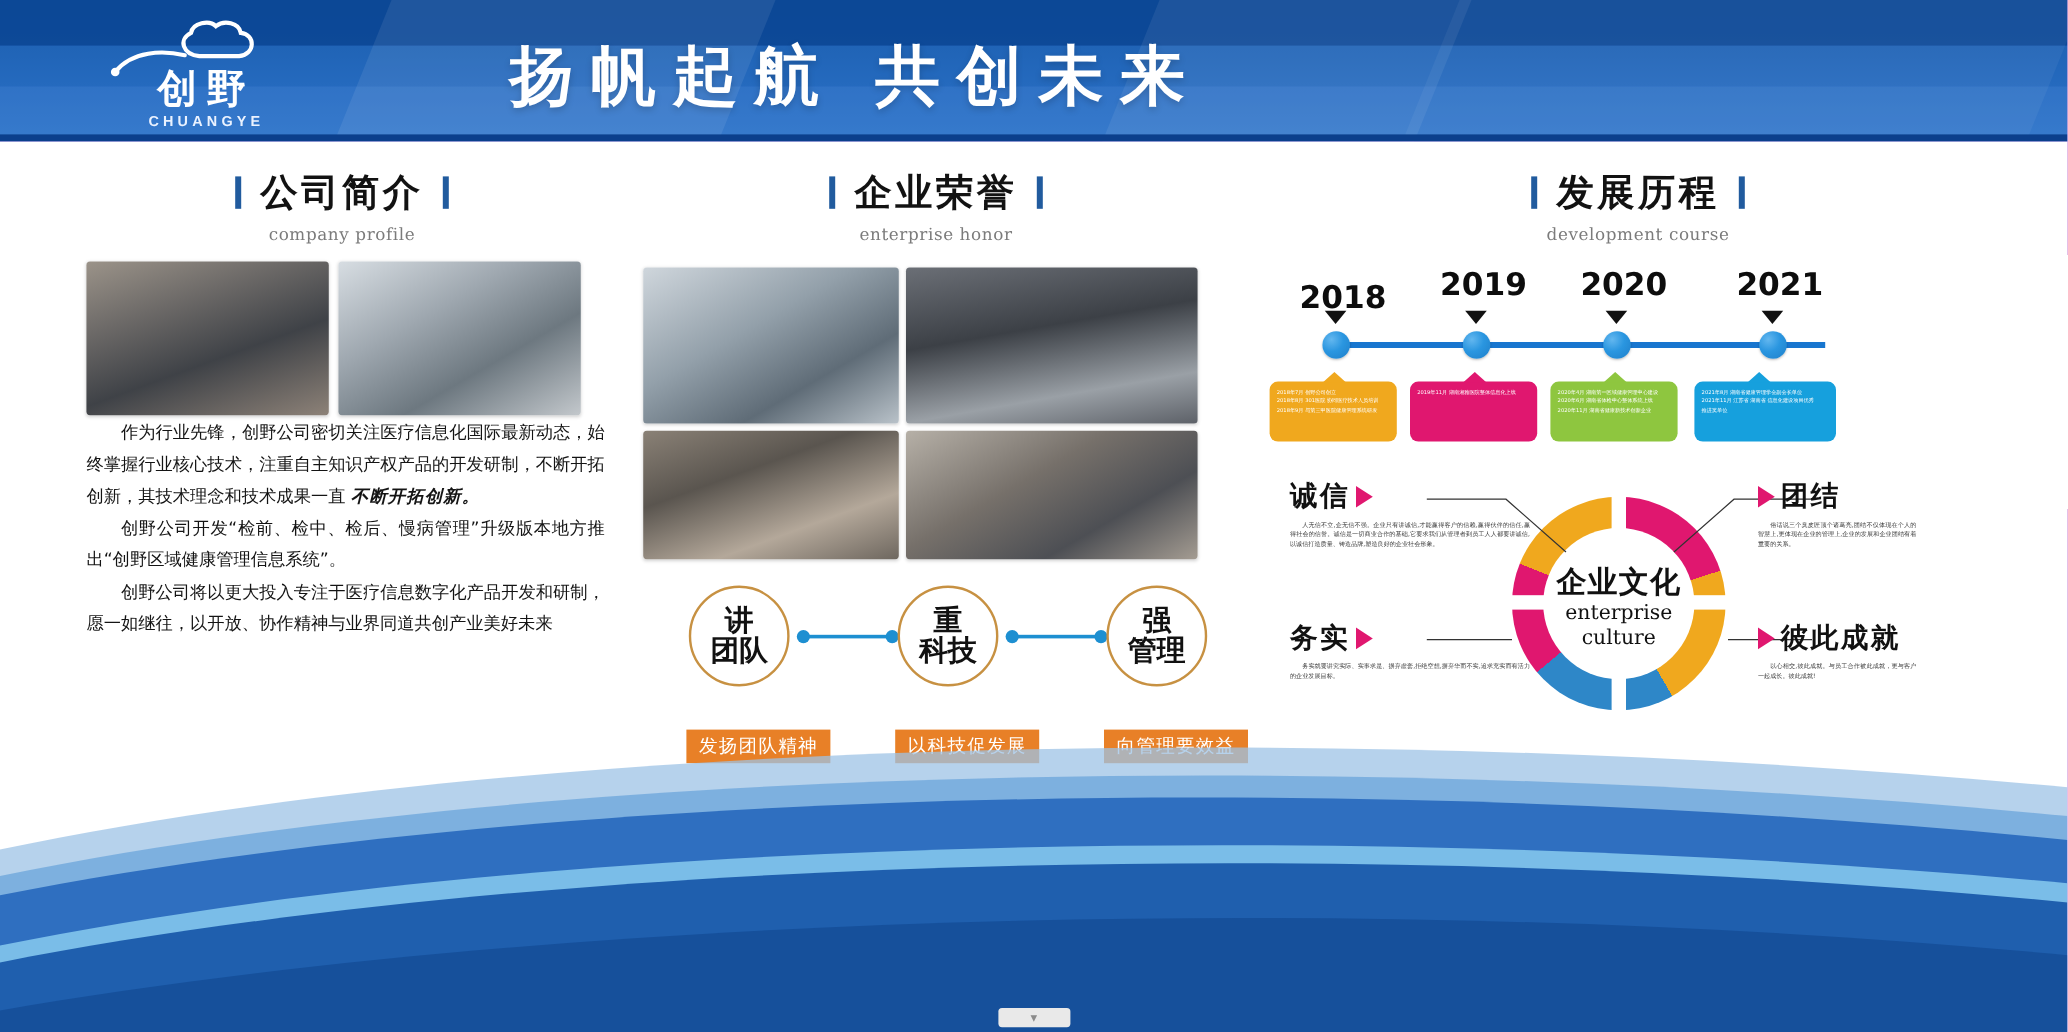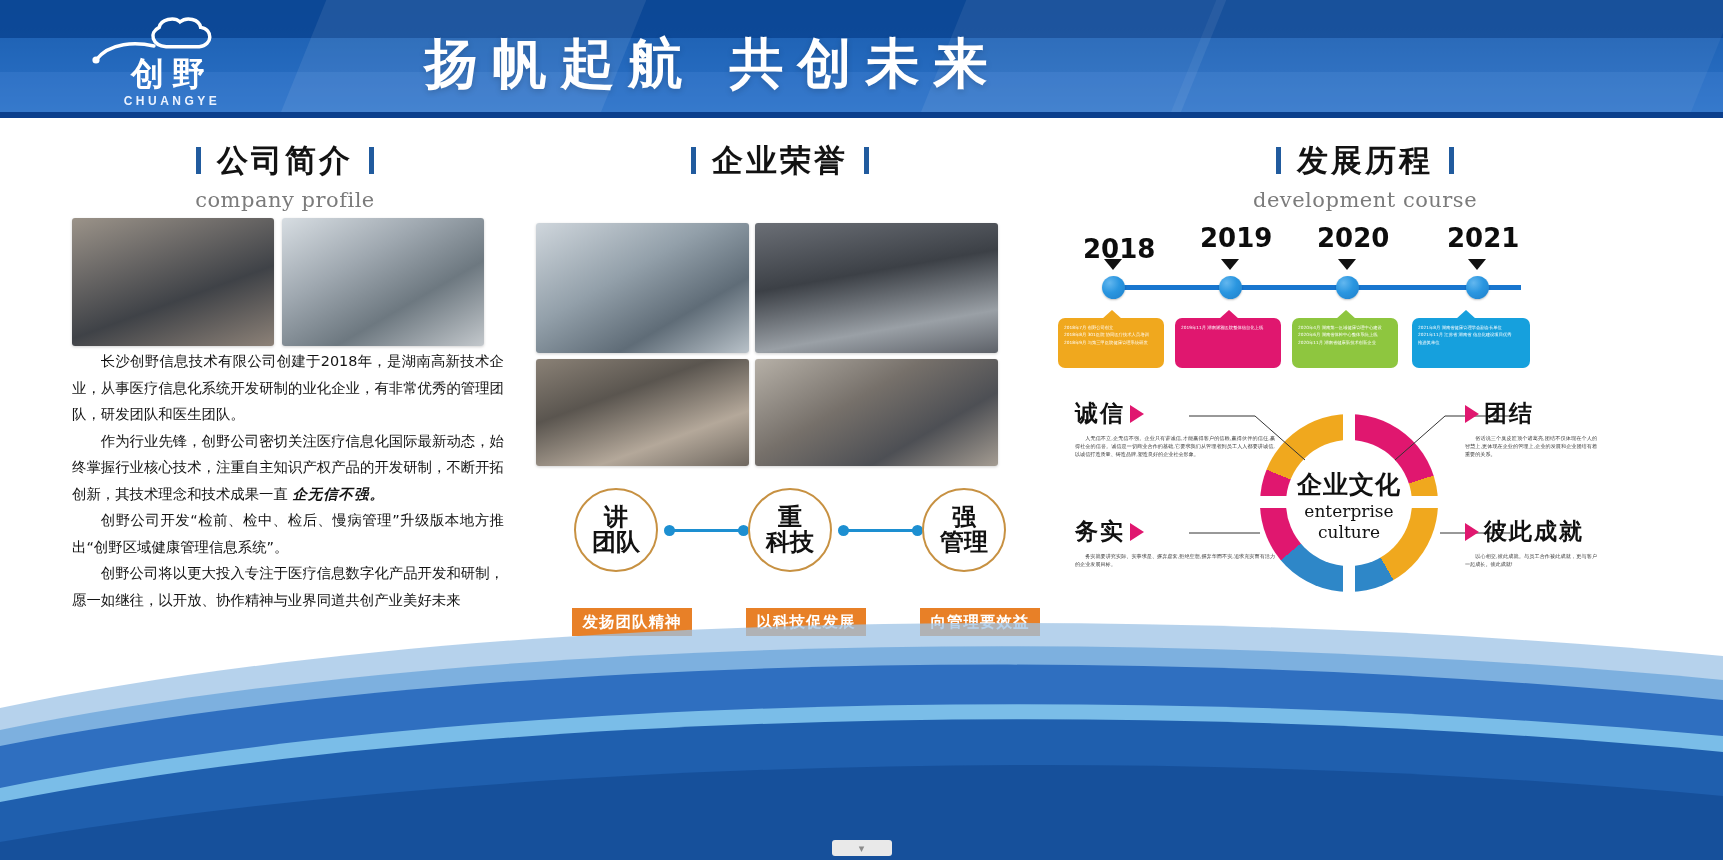--- a/index.html
+++ b/index.html
@@ -38,21 +38,21 @@
 
   
   .body-area { position:absolute; left:0; top:118px; width:1723px; height:742px; background:#ffffff; }
 
   
   .sec-title { position:absolute; text-align:center; }
   .sec-title .cn { font-size:31px; font-weight:700; color:#121212; letter-spacing:3px;
                    font-family:"DejaVu Serif","Liberation Serif",serif; white-space:nowrap; }
   .sec-title .cn .bar { display:inline-block; width:5px; height:27px; background:#215b9e;
                         vertical-align:middle; margin:0 16px 4px 16px; }
-  .sec-title .en { margin-top:6px; font-size:21px; color:#7b7b7b; letter-spacing:.5px;
+  .sec-title .en { margin-top:6px; font-size:14px; color:#7b7b7b; letter-spacing:.5px;
                    font-family:"DejaVu Serif","Liberation Serif",serif; }
 
   
   .col1 { position:absolute; left:60px; top:0; width:450px; height:742px; }
   .ph { position:absolute; border-radius:3px; background-size:cover; background-position:center;
         box-shadow:0 1px 3px rgba(0,0,0,.18); overflow:hidden; }
 
   .profile-text { position:absolute; left:12px; top:230px; width:432px;
                   font-size:14.4px; line-height:26.5px; color:#141414; text-align:justify;
                   font-family:"DejaVu Sans","Liberation Sans",sans-serif; }
@@ -67,21 +67,21 @@
   .kcircle { position:absolute; top:0; width:84px; height:84px; border-radius:50%;
              border:2.2px solid #c79142; background:#fff;
              display:flex; align-items:center; justify-content:center; }
   .kcircle span { font-size:24px; font-weight:800; color:#111; line-height:25px; text-align:center;
                   font-family:"DejaVu Sans","Liberation Sans",sans-serif; }
   .kconn { position:absolute; top:41px; height:3px; background:#1d8fd1; }
   .kdot { position:absolute; top:37px; width:11px; height:11px; border-radius:50%; background:#1d8fd1; }
 
   .badge-row { position:absolute; left:20px; top:490px; width:480px; height:30px; }
   .badge { position:absolute; top:0; height:28px; background:#e88027; color:#fff;
-           font-size:15.5px; font-weight:700; display:flex; align-items:center; justify-content:center;
+           font-size:15.5px; font-weight:400; display:flex; align-items:center; justify-content:center;
            letter-spacing:1px; font-family:"DejaVu Sans","Liberation Sans",sans-serif; }
 
   
   .col3 { position:absolute; left:1055px; top:0; width:620px; height:742px; }
 
   .tl-year { position:absolute; font-size:26px; font-weight:900; color:#0d0d0d;
              font-family:"DejaVu Sans","Liberation Sans",sans-serif; }
   .tl-caret { position:absolute; width:0; height:0; border-left:9px solid transparent;
               border-right:9px solid transparent; border-top:11px solid #111; }
   .tl-line { position:absolute; left:54px; top:167px; width:412px; height:5px; background:#1876cf; }
@@ -177,32 +177,32 @@
         <div class="cn">
           <span class="bar"></span><span>公司简介</span><span class="bar"></span>
         </div>
         <div class="en">company profile</div>
       </div>
 
       <div class="ph pa" style="left:12px;top:100px;width:202px;height:128px;"></div>
       <div class="ph pb" style="left:222px;top:100px;width:202px;height:128px;"></div>
 
       <div class="profile-text">
-        <p>长沙创野信息技术有限公司创建于2018年，是湖南高新技术企业，从事医疗信息化系统开发研制的业化企业，有非常优秀的管理团队，研发团队和医生团队。</p>
-        <p><span>作为行业先锋，创野公司密切关注医疗信息化国际最新动态，始终掌握行业核心技术，注重自主知识产权产品的开发研制，不断开拓创新，其技术理念和技术成果一直</span> <span class="hand">企无信不强。</span></p>
+        <p><span>作为行业先锋，创野公司密切关注医疗信息化国际最新动态，始终掌握行业核心技术，注重自主知识产权产品的开发研制，不断开拓创新，其技术理念和技术成果一直</span> <span class="hand">不断开拓创新。</span></p>
         <p>创野公司开发“检前、检中、检后、慢病管理”升级版本地方推出“创野区域健康管理信息系统”。</p>
         <p>创野公司将以更大投入专注于医疗信息数字化产品开发和研制，愿一如继往，以开放、协作精神与业界同道共创产业美好未来</p>
       </div>
     </div>
 
     <div class="col2">
       <div class="sec-title" style="left:0;top:22px;width:520px;">
         <div class="cn">
           <span class="bar"></span><span>企业荣誉</span><span class="bar"></span>
         </div>
+        <div class="en">enterprise honor</div>
       </div>
 
       <div class="ph pc" style="left:16px;top:105px;width:213px;height:130px;"></div>
       <div class="ph pd" style="left:235px;top:105px;width:243px;height:130px;"></div>
       <div class="ph pe" style="left:16px;top:241px;width:213px;height:107px;"></div>
       <div class="ph pf" style="left:235px;top:241px;width:243px;height:107px;"></div>
 
       <div class="circle-row">
         <div class="kcircle" style="left:14px;">
           <span><b>讲</b><br><b>团队</b></span>

